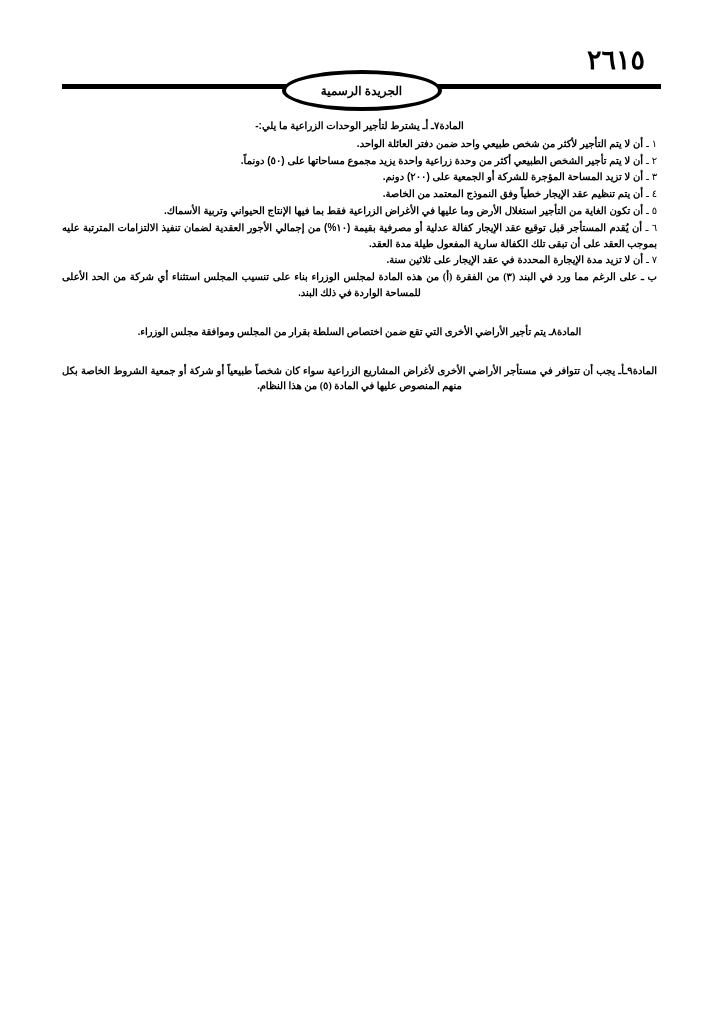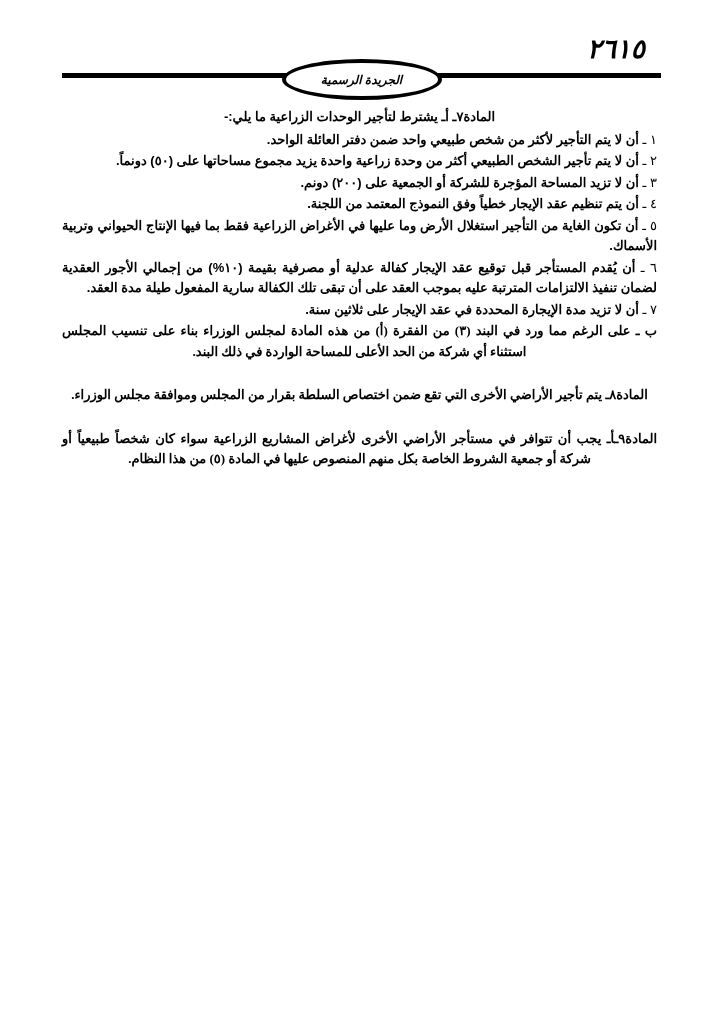--- a/index.html
+++ b/index.html
@@ -20,22 +20,21 @@
     width: 723px;
     height: 1024px;
     box-sizing: border-box;
     padding: 0;
   }
 
   
   .header {
     position: relative;
     height: 72px;
-    margin-top: 35px;
-    font-style: italic;
+    margin-top: 46px;
   }
   .page-number {
     position: absolute;
     right: 78px;
     top: -2px;
     font-family: "Liberation Serif", serif;
     font-size: 27px;
     font-weight: bold;
     letter-spacing: 1px;
     direction: rtl;
@@ -66,21 +65,21 @@
     font-family: "Liberation Sans", sans-serif;
     font-size: 12px;
     font-weight: bold;
   }
 
   
   .content {
     padding: 0 66px 0 62px;
     direction: rtl;
     text-align: justify;
-    font-size: 13px;
+    font-size: 10px;
     line-height: 1.58;
     font-weight: bold;
     font-family: "Liberation Sans", sans-serif;
   }
   .lead {
     text-align: center;
     margin: 0 0 2px 0;
     font-weight: bold;
   }
   .numlist {
@@ -140,21 +139,21 @@
       <li>
         <span class="marker">٢ ـ</span>
         <span>أن لا يتم تأجير الشخص الطبيعي أكثر من وحدة زراعية واحدة يزيد مجموع مساحاتها على (٥٠) دونماً.</span>
       </li>
       <li>
         <span class="marker">٣ ـ</span>
         <span>أن لا تزيد المساحة المؤجرة للشركة أو الجمعية على (٢٠٠) دونم.</span>
       </li>
       <li>
         <span class="marker">٤ ـ</span>
-        <span>أن يتم تنظيم عقد الإيجار خطياً وفق النموذج المعتمد من اللجنة.</span>
+        <span>أن يتم تنظيم عقد الإيجار خطياً وفق النموذج المعتمد من الخاصة.</span>
       </li>
       <li>
         <span class="marker">٥ ـ</span>
         <span>أن تكون الغاية من التأجير استغلال الأرض وما عليها في الأغراض الزراعية فقط بما فيها الإنتاج الحيواني وتربية الأسماك.</span>
       </li>
       <li>
         <span class="marker">٦ ـ</span>
         <span>أن يُقدم المستأجر قبل توقيع عقد الإيجار كفالة عدلية أو مصرفية بقيمة (١٠%) من إجمالي الأجور العقدية لضمان تنفيذ الالتزامات المترتبة عليه بموجب العقد على أن تبقى تلك الكفالة سارية المفعول طيلة مدة العقد.</span>
       </li>
       <li>

